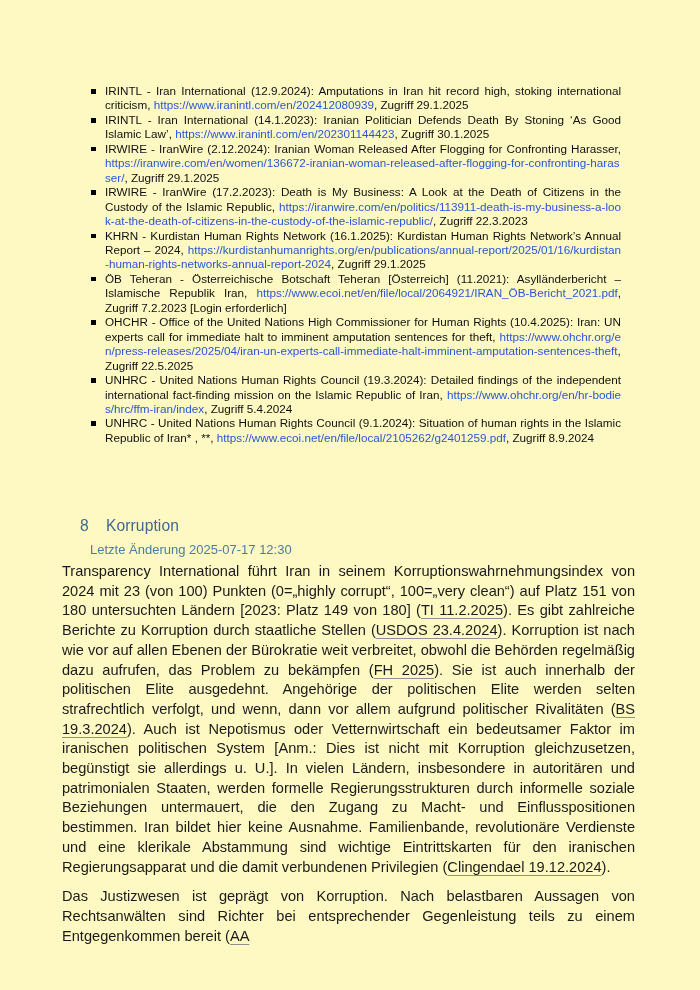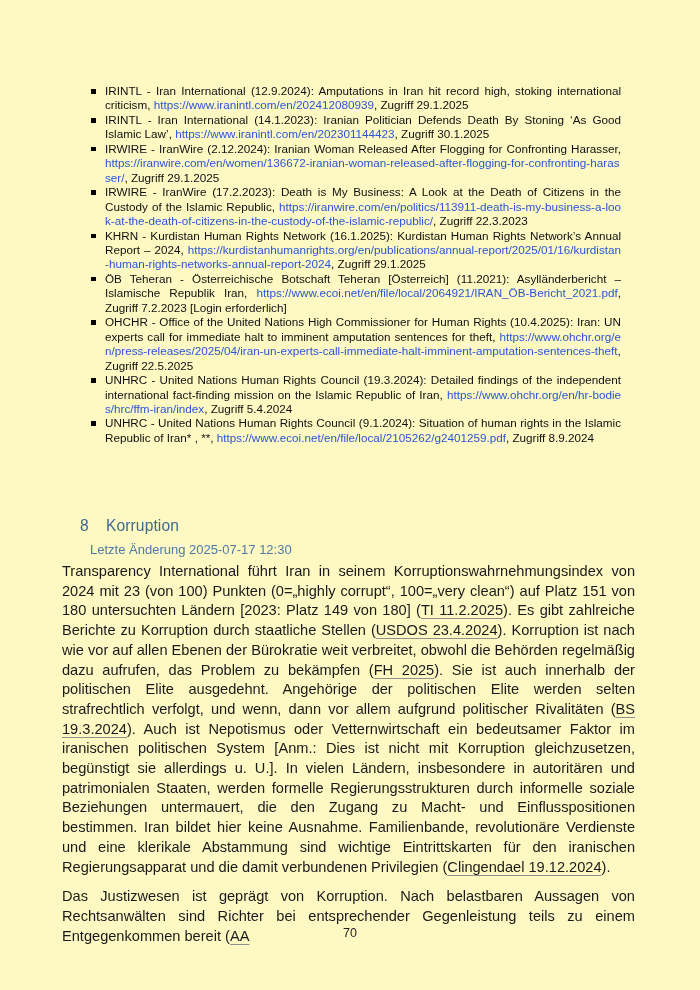--- a/index.html
+++ b/index.html
@@ -80,15 +80,14 @@
     <span class="hnum">8</span><span class="htitle">Korruption</span>
   </div>
 
   <div class="subtitle">Letzte Änderung 2025-07-17 12:30</div>
 
   <div class="bodytext">
       <p lang="de"><span>Transparency International führt Iran in seinem Korruptionswahrnehmungsindex von 2024 mit 23 (von 100) Punkten (0=„highly corrupt“, 100=„very clean“) auf Platz 151 von 180 untersuchten Ländern [2023: Platz 149 von 180] (</span><a class="sref">TI 11.2.2025</a><span>). Es gibt zahlreiche Berichte zu Korruption durch staatliche Stellen (</span><a class="sref">USDOS 23.4.2024</a><span>). Korruption ist nach wie vor auf allen Ebenen der Bürokratie weit verbreitet, obwohl die Behörden regelmäßig dazu aufrufen, das Problem zu bekämpfen (</span><a class="sref">FH 2025</a><span>). Sie ist auch innerhalb der politischen Elite ausgedehnt. Angehörige der politischen Elite werden selten strafrechtlich verfolgt, und wenn, dann vor allem aufgrund politischer Rivalitäten (</span><a class="sref">BS 19.3.2024</a><span>). Auch ist Nepotismus oder Vetternwirtschaft ein bedeutsamer Faktor im iranischen politischen System [Anm.: Dies ist nicht mit Korruption gleichzusetzen, begünstigt sie allerdings u. U.]. In vielen Ländern, insbesondere in autoritären und patrimonialen Staaten, werden formelle Regierungsstrukturen durch informelle soziale Beziehungen untermauert, die den Zugang zu Macht- und Einflusspositionen bestimmen. Iran bildet hier keine Ausnahme. Familienbande, revolutionäre Verdienste und eine klerikale Abstammung sind wichtige Eintrittskarten für den iranischen Regierungsapparat und die damit verbundenen Privilegien (</span><a class="sref">Clingendael 19.12.2024</a><span>).</span></p>
       <p lang="de"><span>Das Justizwesen ist geprägt von Korruption. Nach belastbaren Aussagen von Rechtsanwälten sind Richter bei entsprechender Gegenleistung teils zu einem Entgegenkommen bereit (</span><a class="sref">AA</a></p>
     </div>
 
-  <div class="pagenum">70</div>
 
 </div>
 
 </body></html>

